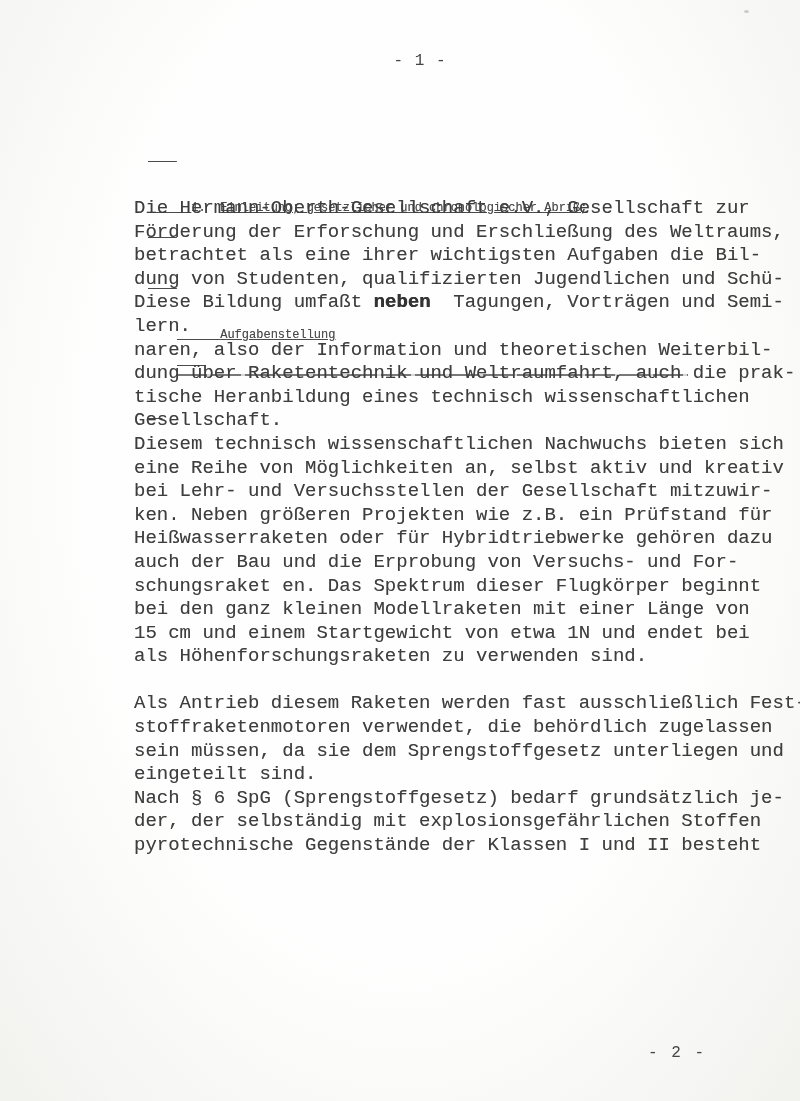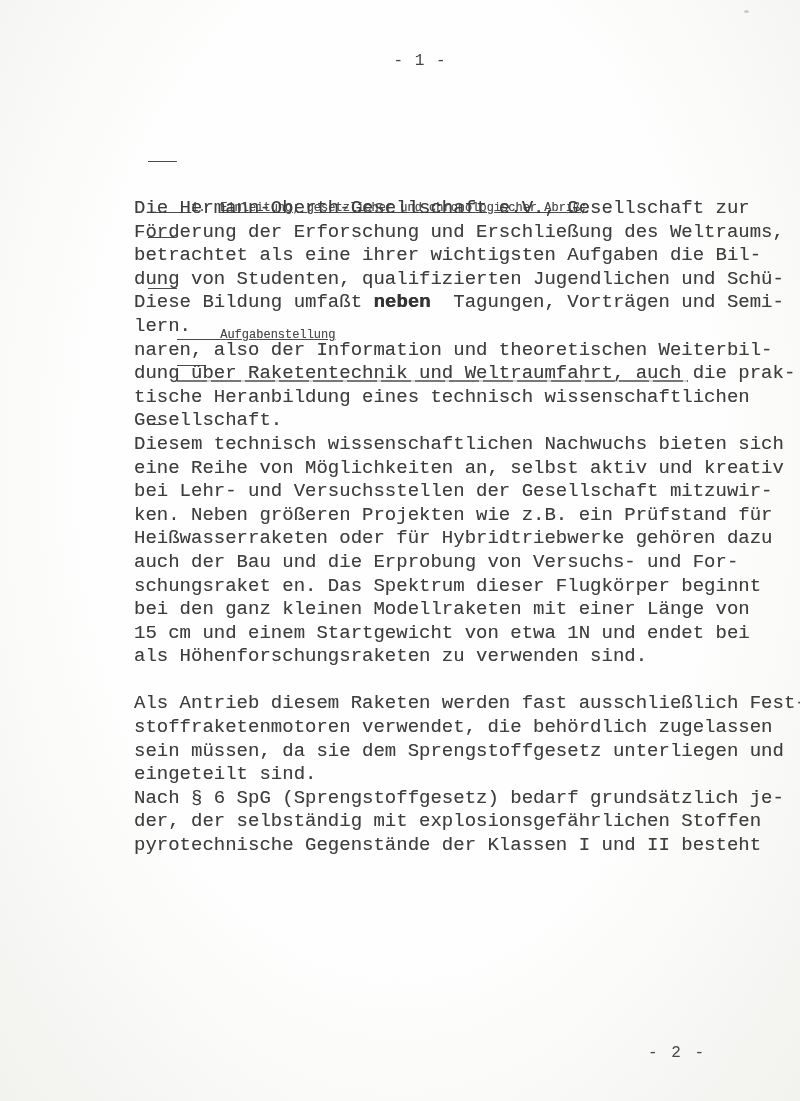--- a/index.html
+++ b/index.html
@@ -28,21 +28,21 @@
     font-size: 12px; line-height: 25.5px;
     color: #4a4a4a;
     white-space: pre;
     text-shadow: 0 0 0.5px rgba(60,60,60,0.45);
     text-decoration: underline;
   }
   .h-num { display: inline-block; width: 29px; }
   .h-line2 {
     margin-left: 29px;
     width: 511px;
-    padding-bottom: 8px;
+    padding-bottom: 2px;
     
     background-image: repeating-linear-gradient(90deg,
       rgba(96,96,96,0.85) 0px, rgba(96,96,96,0.85) 30px,
       rgba(96,96,96,0.25) 30px, rgba(96,96,96,0.25) 34px);
     background-repeat: no-repeat;
     background-size: 100% 2px;
     background-position: 0 100%;
   }
   .body-text {
     position: absolute; left: 134px; top: 197px;

